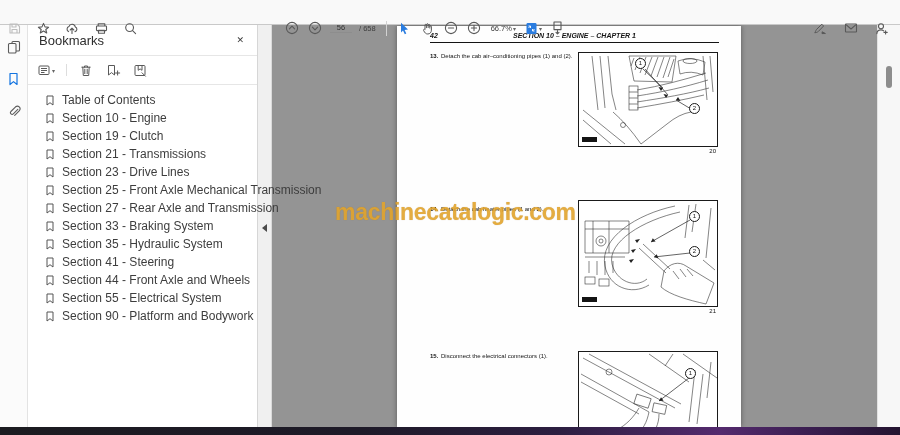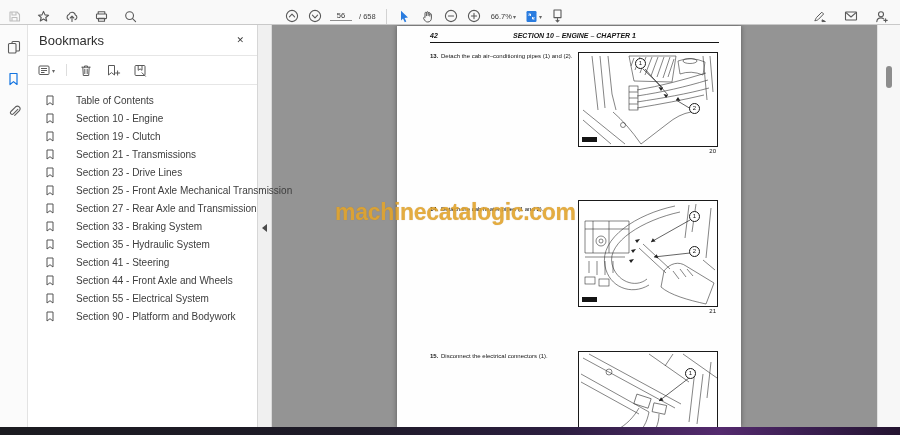--- a/index.html
+++ b/index.html
@@ -2,21 +2,21 @@
 <html><head>
 <meta charset="utf-8">
 <style>
 *{margin:0;padding:0;box-sizing:border-box}
 html,body{background:#fff}
 body{font-family:"Liberation Sans",sans-serif;-webkit-font-smoothing:antialiased}
 .app{position:relative;width:900px;height:435px;background:#fff;overflow:hidden}
 
 
 .toolbar{position:absolute;top:0;left:0;right:0;height:25px;background:#f9f9f9;border-bottom:1px solid #c9c9c9;z-index:20}
-.tb-group{position:absolute;top:4px;height:24px;display:flex;align-items:center}
+.tb-group{position:absolute;top:16px;height:24px;display:flex;align-items:center}
 .tb-left{left:6px;gap:13px}
 .tb-center{left:284px;gap:7px}
 .tb-right{right:10px;gap:15px}
 .tbtn{display:flex;align-items:center;justify-content:center;min-width:16px;height:18px;color:#595959;cursor:pointer}
 .tbtn svg{display:block}
 .tbtn.disabled{color:#bdbdbd}
 .page-input{width:22px;font-size:7.5px;color:#333;background:transparent;border:none;border-bottom:1px solid #8d8d8d;text-align:center;font-family:"Liberation Sans",sans-serif}
 .tb-label{font-size:7.5px;color:#3f3f3f;white-space:nowrap}
 .vdiv{width:1px;height:15px;background:#d2d2d2;margin:0 3px}
 .caret{font-size:6px;color:#666;margin-left:1px}
@@ -27,21 +27,21 @@
 .rail .tbtn.active{color:#1374e0}
 
 
 .bm-panel{position:absolute;left:28px;top:25px;bottom:8px;width:230px;background:#fff;border-right:1px solid #d6d6d6;z-index:10}
 .bm-header{display:flex;justify-content:space-between;align-items:center;padding:8px 13px 7px 11px}
 .bm-title{font-size:13px;color:#2e2e2e}
 .bm-close{font-size:9px;color:#3c3c3c;cursor:pointer;line-height:1}
 .bm-tools{display:flex;align-items:center;gap:11px;padding:5px 10px;border-top:1px solid #e6e6e6;border-bottom:1px solid #e6e6e6;color:#4e4e4e}
 .bm-tools .sep{width:1px;height:12px;background:#ddd}
 .bm-list{padding-top:6px}
-.bm-item{display:flex;align-items:center;gap:21px;height:18px;padding-left:17px;font-size:10px;color:#3d3d3d;cursor:pointer;white-space:nowrap}
+.bm-item{display:flex;align-items:center;gap:7px;height:18px;padding-left:17px;font-size:12px;color:#3d3d3d;cursor:pointer;white-space:nowrap}
 .bm-item svg{flex:none;color:#555}
 
 
 .collapse-strip{position:absolute;left:258px;top:25px;bottom:8px;width:14px;background:#f0f0f0;border-right:1px solid #dadada;z-index:9}
 .collapse-tri{position:absolute;left:4px;top:199px;width:0;height:0;border-top:4px solid transparent;border-bottom:4px solid transparent;border-right:5px solid #4a4a4a;cursor:pointer}
 
 
 .doc-area{position:absolute;left:272px;top:25px;width:683px;height:402px;background:#949494;overflow:hidden;z-index:5}
 .page{position:absolute;left:125px;top:1px;width:344px;height:401px;background:#fefefe;box-shadow:0 0 5px rgba(0,0,0,.4);overflow:hidden}
 .ph-num{position:absolute;left:33px;top:6px;font-size:7px;font-weight:bold;font-style:italic;color:#141414}

